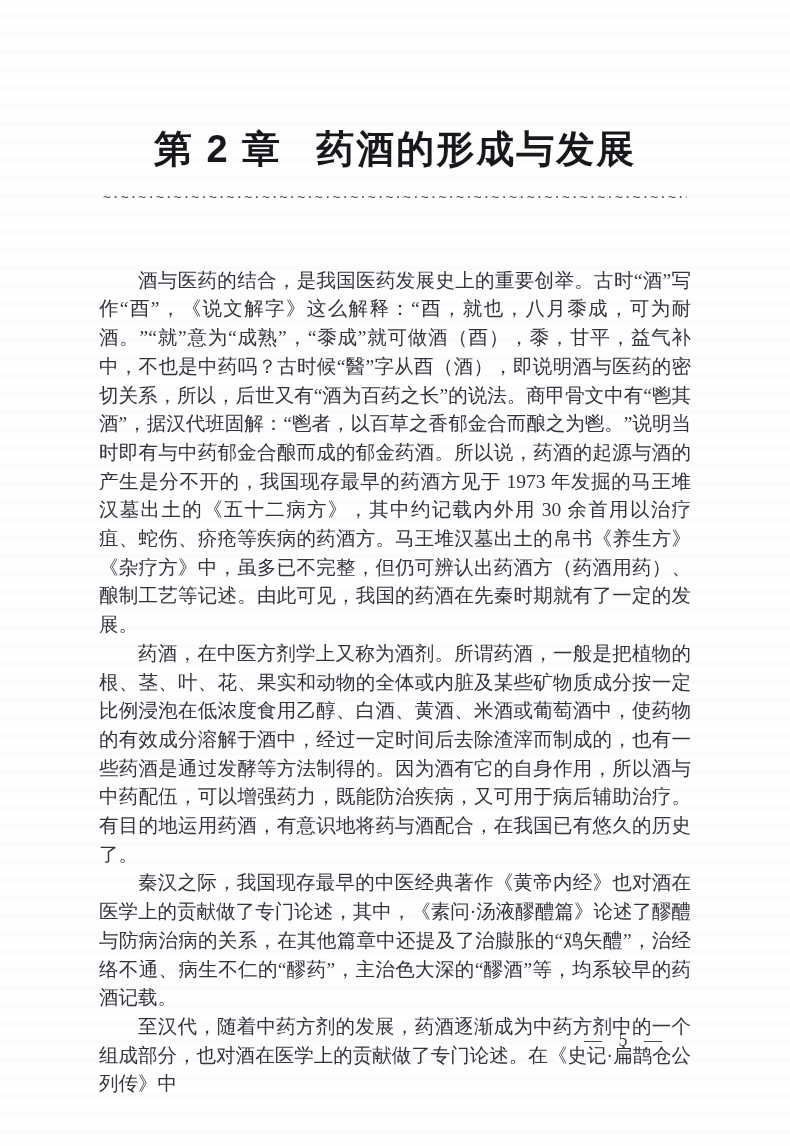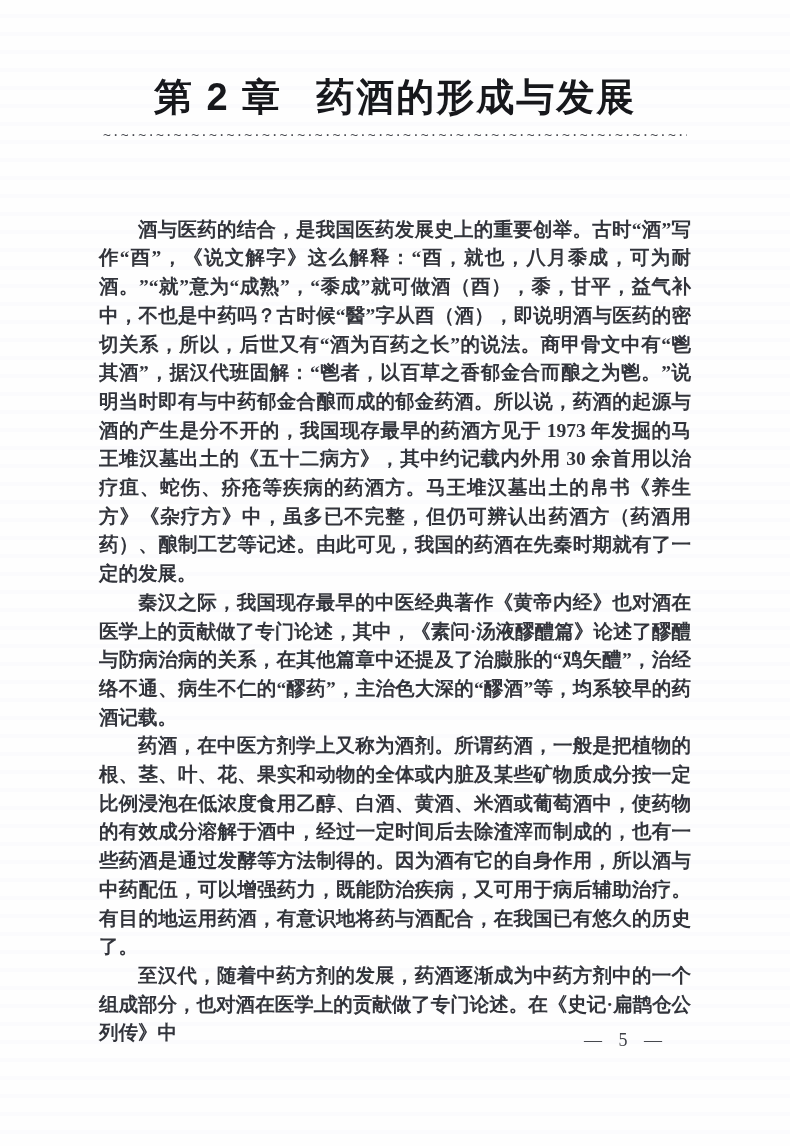--- a/index.html
+++ b/index.html
@@ -14,22 +14,22 @@
     margin: 0 auto;
     box-sizing: border-box;
     background:
       repeating-linear-gradient(180deg,
         #fefefe 0px, #fefefe 14px,
         #fbfbfd 14px, #fbfbfd 18px);
     overflow: hidden;
     font-family: "Liberation Serif", "DejaVu Serif", serif;
   }
   .chapter-heading {
-    margin: 0;
-    padding-top: 76px;
+    margin: 16px;
+    padding-top: 112px;
     text-align: center;
     font-family: "Liberation Sans", "DejaVu Sans", sans-serif;
     font-weight: bold;
     font-size: 38px;
     line-height: 1.15;
     color: #17181c;
     letter-spacing: 2px;
     white-space: nowrap;
   }
   .chapter-heading .chapter-label {
@@ -44,27 +44,26 @@
     font-family: "DejaVu Sans Mono", monospace;
     font-size: 13px;
     line-height: 18px;
     letter-spacing: 1px;
     color: #4a4c52;
     white-space: nowrap;
     user-select: none;
   }
   .body-text {
     width: 592px;
-    margin: 16px auto;
+    margin: 5px auto;
     padding-top: 56px;
     font-size: 19.5px;
     line-height: 28.7px;
     color: #32343b;
     text-align: justify;
-    font-weight: bold;
   }
   .body-text p {
     margin: 0;
     text-indent: 2em;
   }
   .page-number {
     position: absolute;
     right: 122px;
     top: 1030px;
     font-size: 18px;
@@ -79,20 +78,20 @@
 <div class="page">
 
   <h1 class="chapter-heading">
     <span class="chapter-label">第 2 章</span><span>药酒的形成与发展</span>
   </h1>
 
   <div class="ornament-rule">~·~·~·~·~·~·~·~·~·~·~·~·~·~·~·~·~·~·~·~·~·~·~·~·~·~·~·~·~·~·~·~·~·~·~·~·~·~·~·~·~·~·~·~·~·~·</div>
 
   <div class="body-text">
     <p>酒与医药的结合，是我国医药发展史上的重要创举。古时“酒”写作“酉”，《说文解字》这么解释：“酉，就也，八月黍成，可为耐酒。”“就”意为“成熟”，“黍成”就可做酒（酉），黍，甘平，益气补中，不也是中药吗？古时候“醫”字从酉（酒），即说明酒与医药的密切关系，所以，后世又有“酒为百药之长”的说法。商甲骨文中有“鬯其酒”，据汉代班固解：“鬯者，以百草之香郁金合而酿之为鬯。”说明当时即有与中药郁金合酿而成的郁金药酒。所以说，药酒的起源与酒的产生是分不开的，我国现存最早的药酒方见于 1973 年发掘的马王堆汉墓出土的《五十二病方》，其中约记载内外用 30 余首用以治疗疽、蛇伤、疥疮等疾病的药酒方。马王堆汉墓出土的帛书《养生方》《杂疗方》中，虽多已不完整，但仍可辨认出药酒方（药酒用药）、酿制工艺等记述。由此可见，我国的药酒在先秦时期就有了一定的发展。</p>
+    <p>药酒，在中医方剂学上又称为酒剂。所谓药酒，一般是把植物的根、茎、叶、花、果实和动物的全体或内脏及某些矿物质成分按一定比例浸泡在低浓度食用乙醇、白酒、黄酒、米酒或葡萄酒中，使药物的有效成分溶解于酒中，经过一定时间后去除渣滓而制成的，也有一些药酒是通过发酵等方法制得的。因为酒有它的自身作用，所以酒与中药配伍，可以增强药力，既能防治疾病，又可用于病后辅助治疗。有目的地运用药酒，有意识地将药与酒配合，在我国已有悠久的历史了。</p>
     <p>秦汉之际，我国现存最早的中医经典著作《黄帝内经》也对酒在医学上的贡献做了专门论述，其中，《素问·汤液醪醴篇》论述了醪醴与防病治病的关系，在其他篇章中还提及了治臌胀的“鸡矢醴”，治经络不通、病生不仁的“醪药”，主治色大深的“醪酒”等，均系较早的药酒记载。</p>
-    <p>药酒，在中医方剂学上又称为酒剂。所谓药酒，一般是把植物的根、茎、叶、花、果实和动物的全体或内脏及某些矿物质成分按一定比例浸泡在低浓度食用乙醇、白酒、黄酒、米酒或葡萄酒中，使药物的有效成分溶解于酒中，经过一定时间后去除渣滓而制成的，也有一些药酒是通过发酵等方法制得的。因为酒有它的自身作用，所以酒与中药配伍，可以增强药力，既能防治疾病，又可用于病后辅助治疗。有目的地运用药酒，有意识地将药与酒配合，在我国已有悠久的历史了。</p>
     <p>至汉代，随着中药方剂的发展，药酒逐渐成为中药方剂中的一个组成部分，也对酒在医学上的贡献做了专门论述。在《史记·扁鹊仓公列传》中</p>
   </div>
 
   <div class="page-number">— 5 —</div>
 
 </div>
 
 </body></html>

